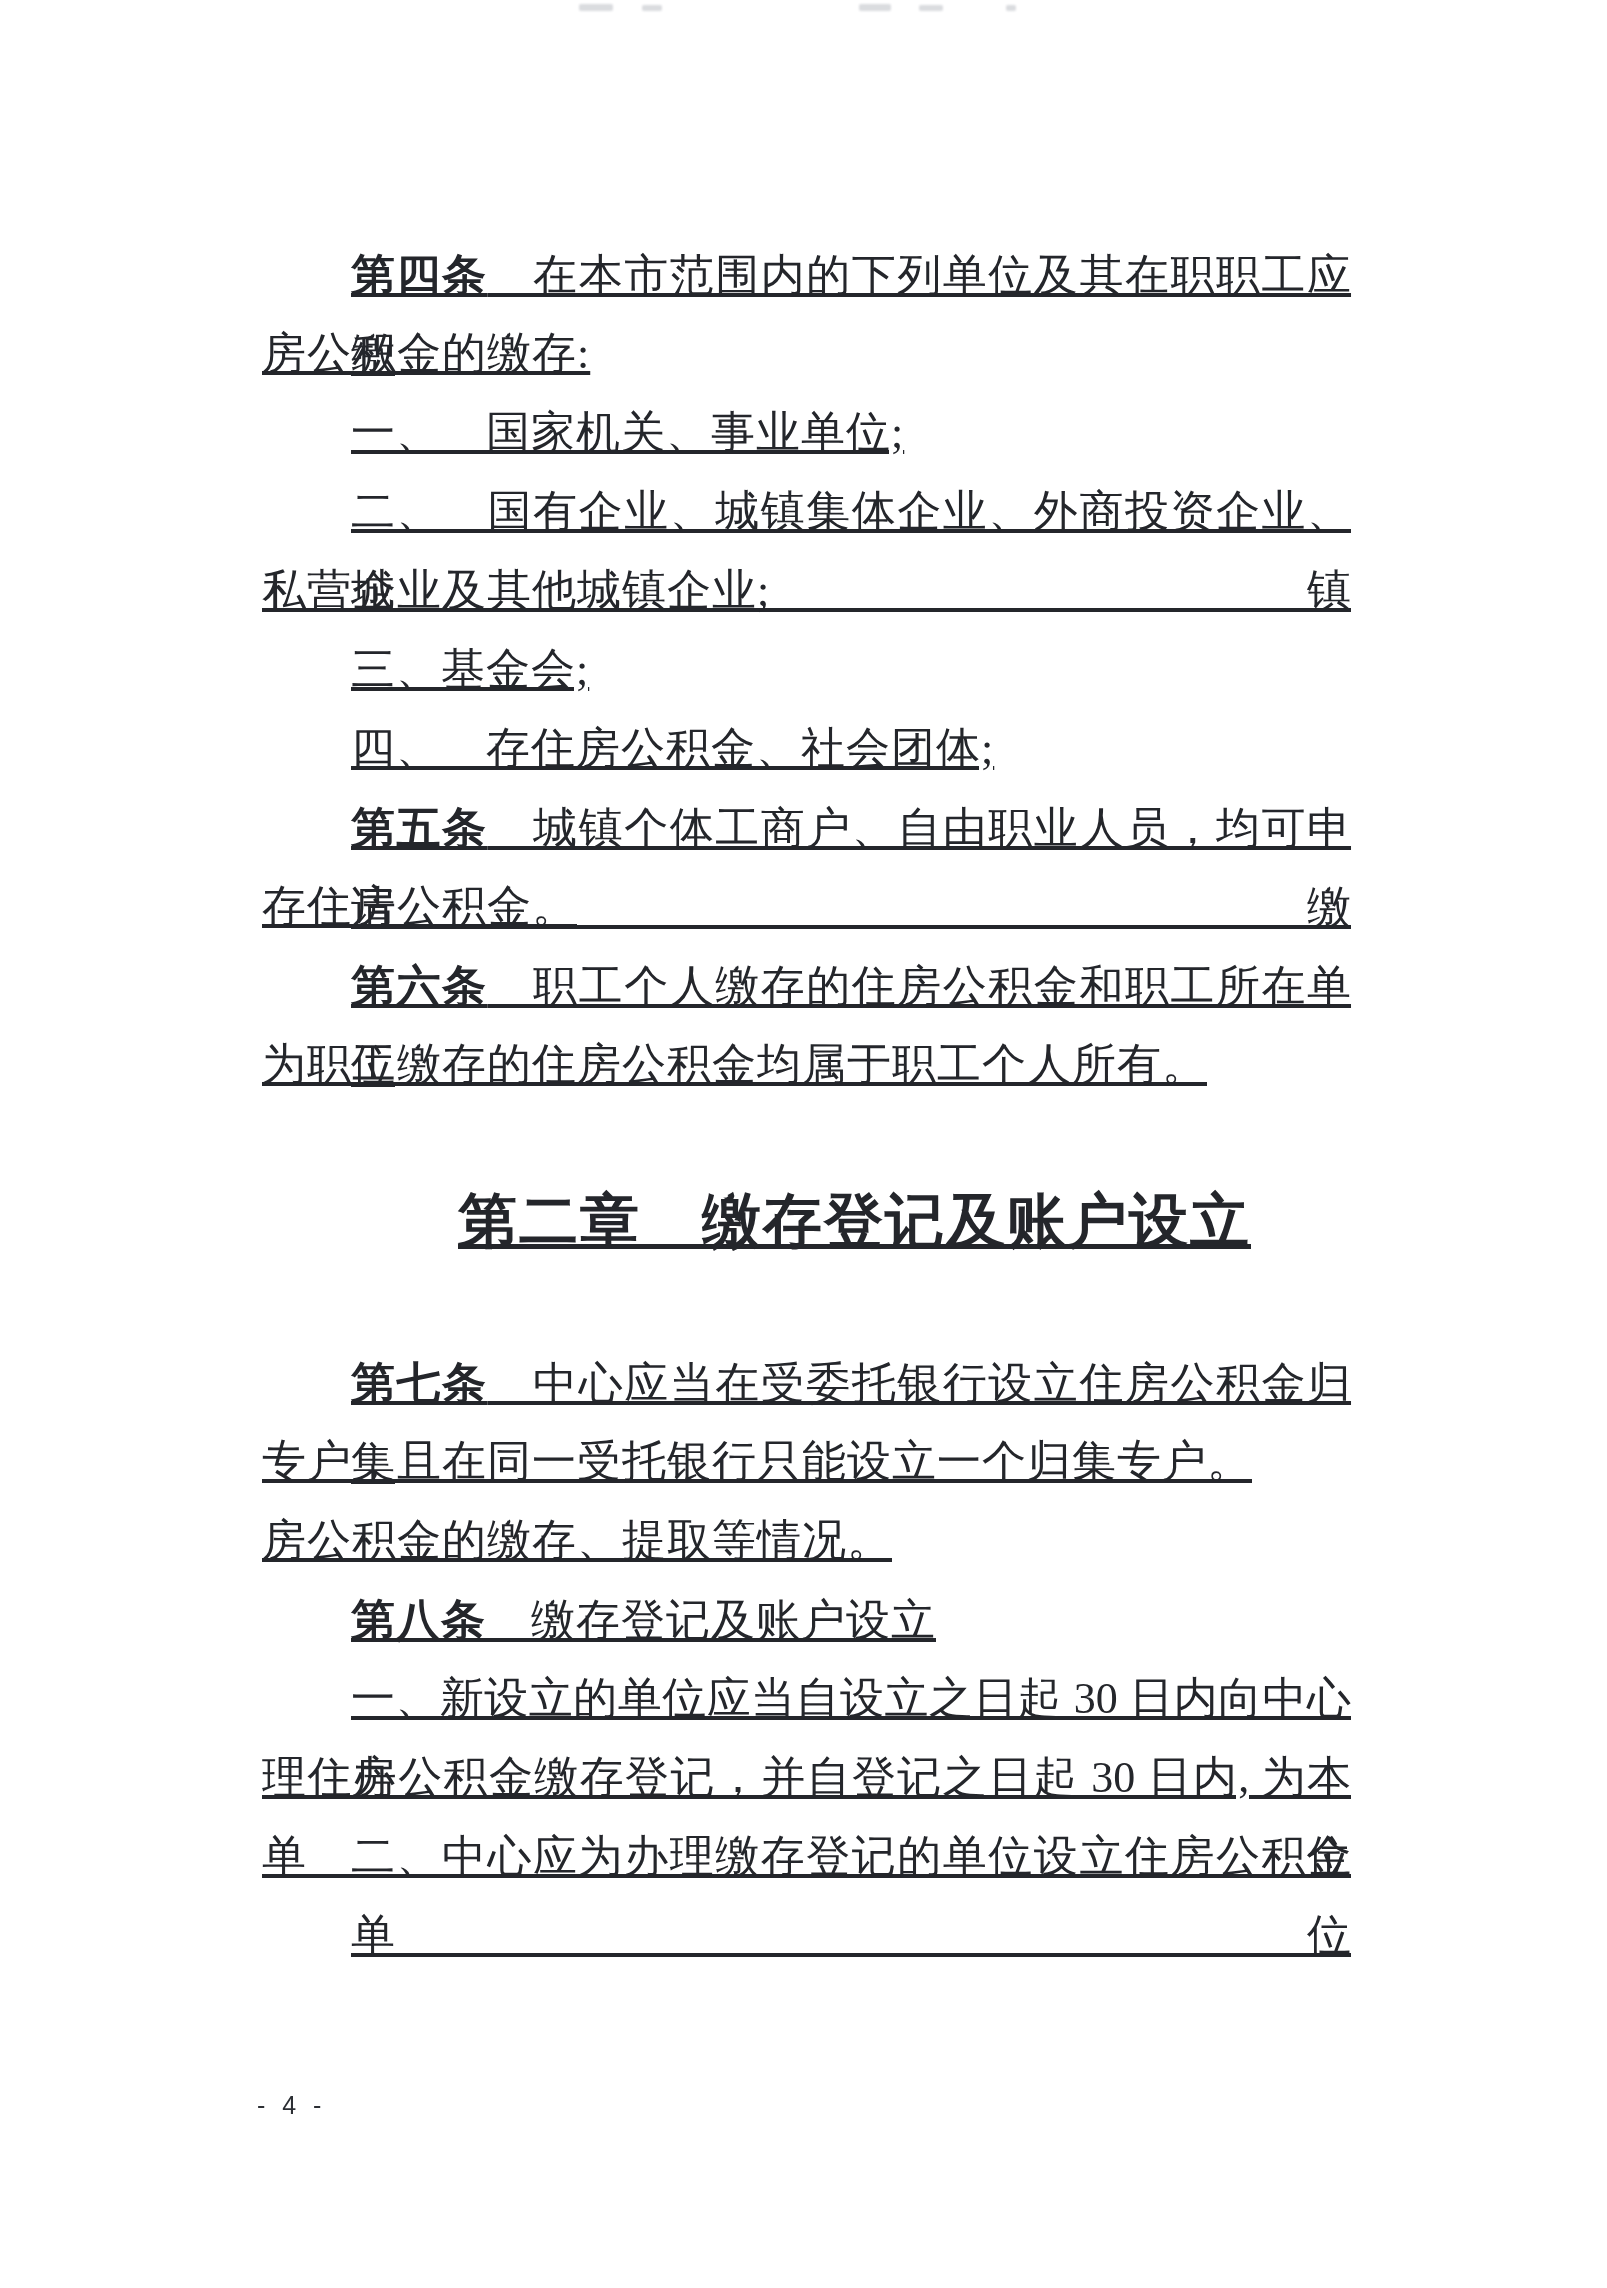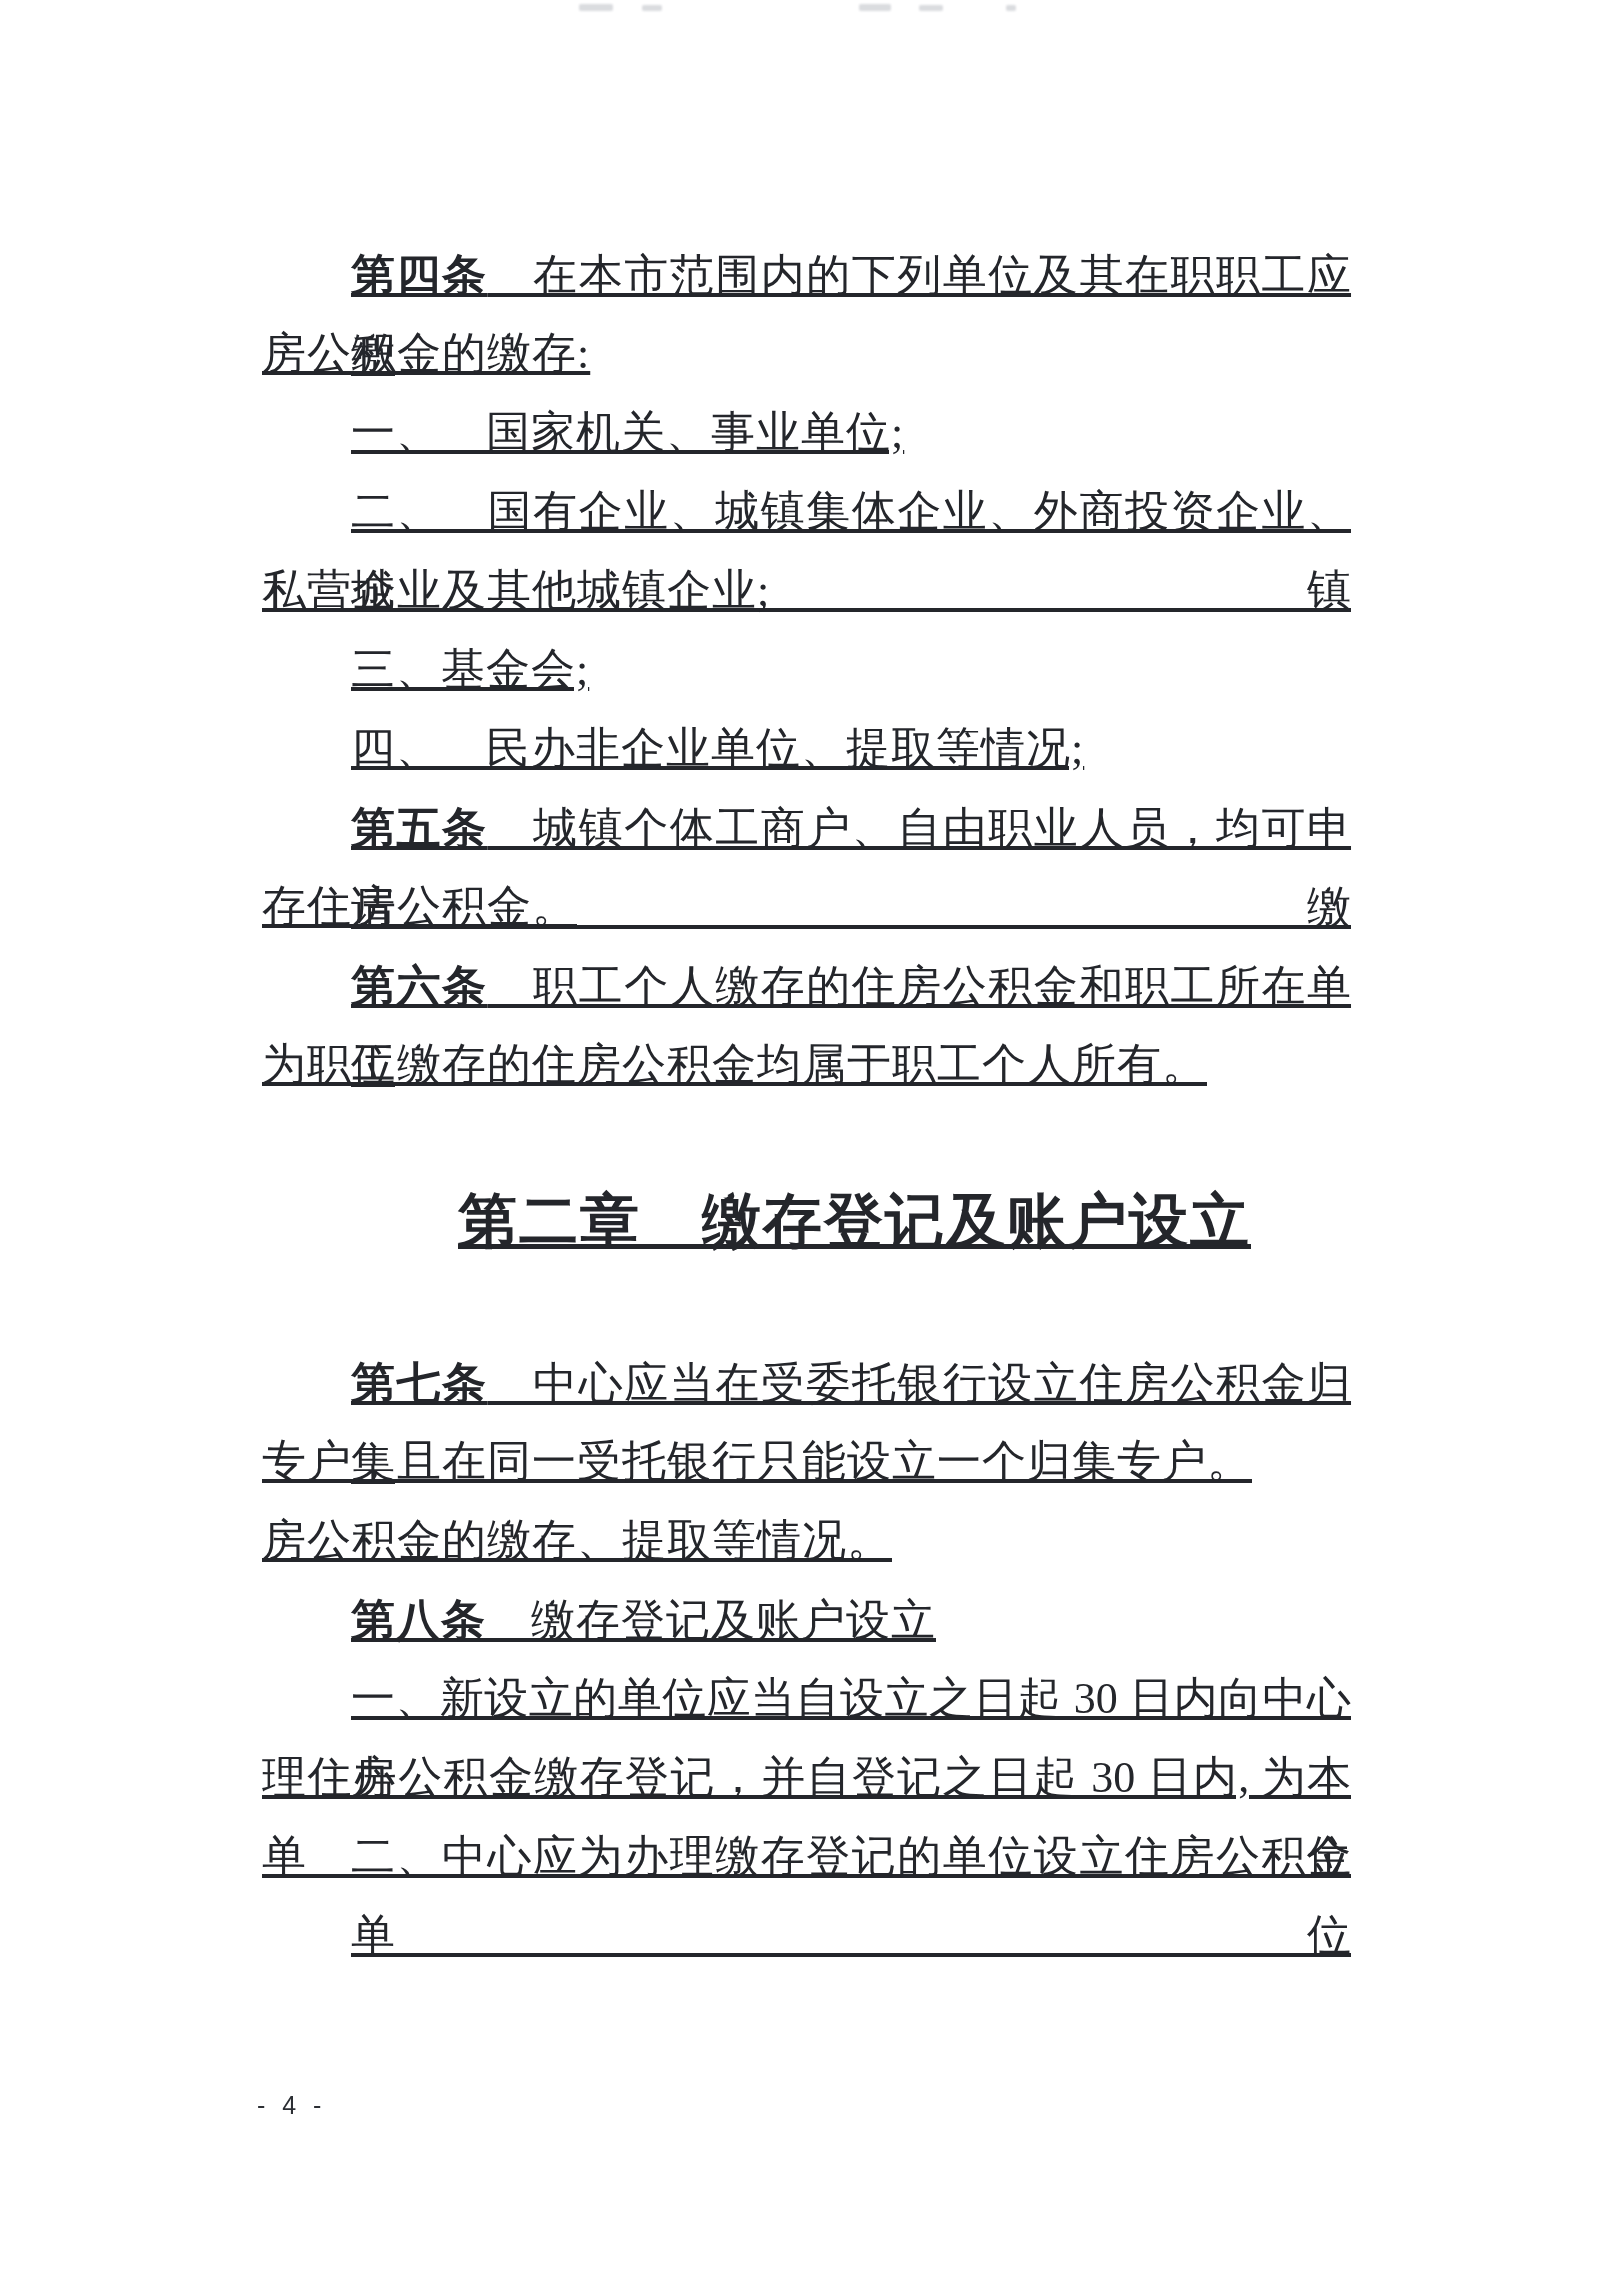--- a/index.html
+++ b/index.html
@@ -83,21 +83,21 @@
   <div class="scan-artifact" style="left:919px; top:5px; width:24px; height:6px;"></div>
   <div class="scan-artifact" style="left:1006px; top:5px; width:10px; height:6px;"></div>
 
   <div class="doc-body">
       <div class="line indent fill"><span class="article-num">第四条</span><span>　在本市范围内的下列单位及其在职职工应缴</span></div>
       <div class="line"><span>房公积金的缴存:</span></div>
       <div class="line indent"><span>一、　国家机关、事业单位;</span></div>
       <div class="line indent fill"><span>二、　国有企业、城镇集体企业、外商投资企业、城镇</span></div>
       <div class="line"><span>私营企业及其他城镇企业;</span></div>
       <div class="line indent"><span>三、基金会;</span></div>
-      <div class="line indent"><span>四、　民办非企业单位、提取等情况;</span></div>
+      <div class="line indent"><span>四、　存住房公积金、社会团体;</span></div>
       <div class="line indent fill"><span class="article-num">第五条</span><span>　城镇个体工商户、自由职业人员，均可申请缴</span></div>
       <div class="line"><span>存住房公积金。</span></div>
       <div class="line indent fill"><span class="article-num">第六条</span><span>　职工个人缴存的住房公积金和职工所在单位</span></div>
       <div class="line"><span>为职工缴存的住房公积金均属于职工个人所有。</span></div>
       <div class="chapter"><span>第二章　缴存登记及账户设立</span></div>
       <div class="line indent fill"><span class="article-num">第七条</span><span>　中心应当在受委托银行设立住房公积金归集</span></div>
       <div class="line"><span>专户，且在同一受托银行只能设立一个归集专户。</span></div>
       <div class="line"><span>房公积金的缴存、提取等情况。</span></div>
       <div class="line indent"><span class="article-num">第八条</span><span>　缴存登记及账户设立</span></div>
       <div class="line indent fill"><span>一、新设立的单位应当自设立之日起 30 日内向中心办</span></div>

